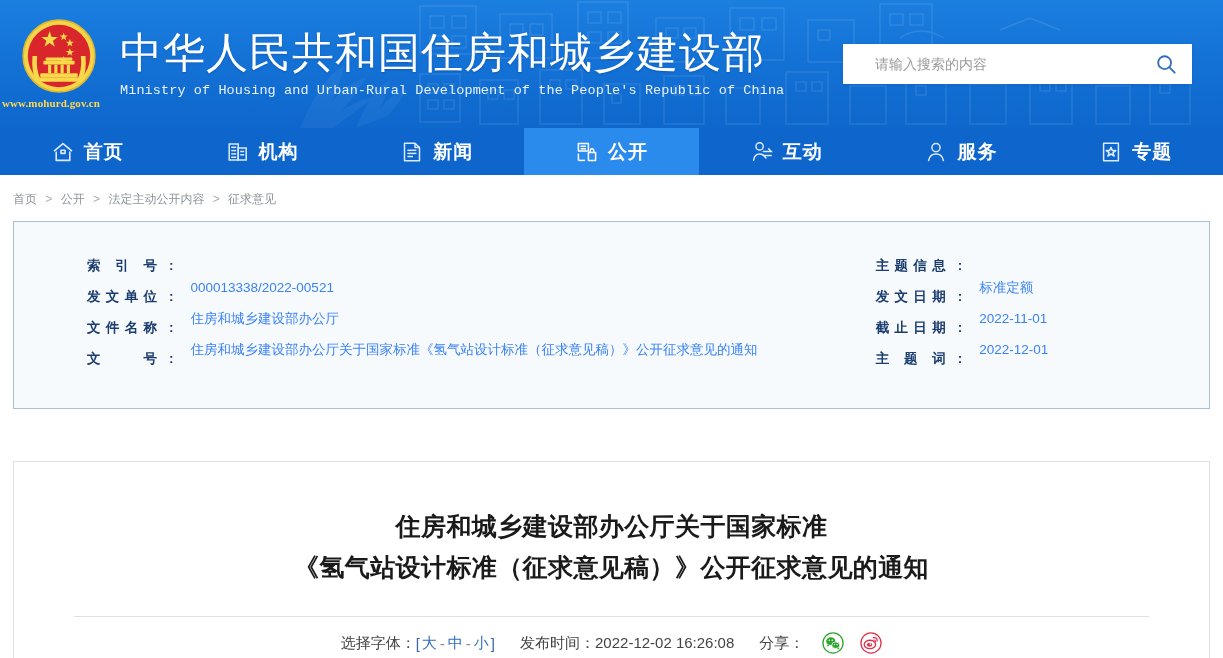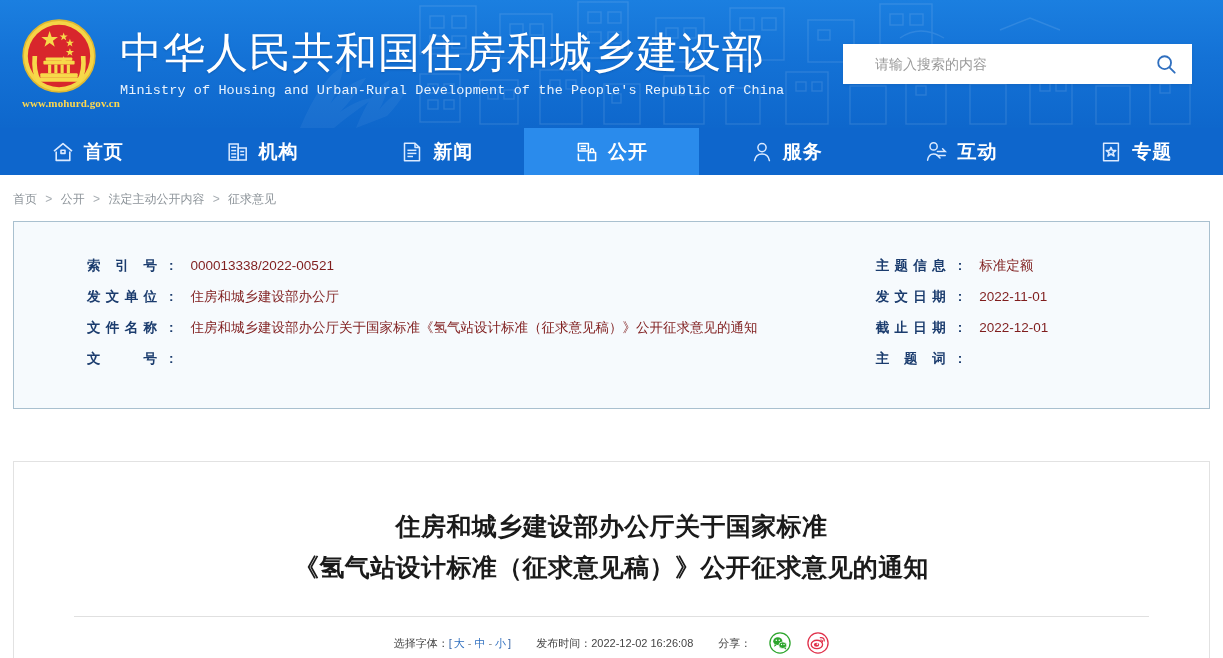--- a/index.html
+++ b/index.html
@@ -30,21 +30,21 @@
 
   .emblem-block {
     position: relative;
     width: 118px; height: 128px;
     flex: none;
     display: flex; align-items: center; justify-content: center;
   }
   .emblem { position: relative; top: -8px; }
   .emblem-url {
     position: absolute;
-    left: 22px; bottom: 19px;
+    left: 2px; bottom: 19px;
     font-size: 11px;
     color: #ffd84d;
     font-weight: bold;
     letter-spacing: .1px;
     white-space: nowrap;
     font-family: "Liberation Serif", "DejaVu Serif", serif;
   }
 
   .title-block { flex: none; padding-left: 2px; }
   .site-title-cn {
@@ -159,22 +159,23 @@
     text-align-last: justify;
     letter-spacing: 0;
   }
   .info-colon {
     flex: none;
     color: #1b3c6e;
     font-weight: bold;
     padding: 0 6px 0 1px;
   }
   .info-value {
-    color: #7f1d1d;
+    color: #3b82f6;
     font-weight: normal;
+    margin-top: 22px;
   }
 
   
   .article-card {
     margin: 52px 13px 0 13px;
     width: 1197px;
     min-height: 203px;
     background: #ffffff;
     border: 1px solid #e2e2e2;
     padding: 44px 60px 0 60px;
@@ -195,21 +196,21 @@
     height: 1px;
     background: #e0e0e0;
   }
 
   .article-meta {
     display: flex;
     align-items: center;
     justify-content: center;
     gap: 25px;
     padding-top: 15px;
-    font-size: 11px;
+    font-size: 15px;
     color: #444444;
     font-family: "Liberation Sans", sans-serif;
     white-space: nowrap;
   }
   .fontsize-group { display: flex; align-items: center; }
   .fontsize-bracket { color: #3a67a8; }
   .fs-link {
     color: #2f6fbf;
     cursor: pointer;
     text-decoration: none;
@@ -389,37 +390,37 @@
         <line x1="3.4" y1="13.6" x2="3.4" y2="20.4"></line>
           <line x1="3.4" y1="20.4" x2="10" y2="20.4"></line>
       </svg>
     </span>
     <span>公开</span>
   </div>
 
   <div class="nav-item">
     <span class="nav-ico">
       <svg width="24" height="24" viewBox="0 0 24 24" fill="none" stroke="#dbeaff" stroke-width="1.5" stroke-linecap="round">
-        <circle cx="12" cy="7.6" r="4.1"></circle>
-        <path d="M4.6 20.6 q1.2 -6.6 7.4 -6.6 q6.2 0 7.4 6.6"></path>
-      </svg>
-    </span>
-    <span>服务</span>
-  </div>
-
-  <div class="nav-item">
-    <span class="nav-ico">
-      <svg width="24" height="24" viewBox="0 0 24 24" fill="none" stroke="#dbeaff" stroke-width="1.5" stroke-linecap="round">
         <circle cx="9.6" cy="6.4" r="3.6"></circle>
         <path d="M3.6 20.2 q0.9 -6.2 6 -6.2 q2.2 0 3.7 1.1"></path>
         <path d="M13.4 11.4 H21.2 L18.6 8.8"></path>
         <path d="M21.2 15.4 H13.4 L16 18"></path>
       </svg>
     </span>
     <span>互动</span>
+  </div>
+
+  <div class="nav-item">
+    <span class="nav-ico">
+      <svg width="24" height="24" viewBox="0 0 24 24" fill="none" stroke="#dbeaff" stroke-width="1.5" stroke-linecap="round">
+        <circle cx="12" cy="7.6" r="4.1"></circle>
+        <path d="M4.6 20.6 q1.2 -6.6 7.4 -6.6 q6.2 0 7.4 6.6"></path>
+      </svg>
+    </span>
+    <span>服务</span>
   </div>
 
   <div class="nav-item">
     <span class="nav-ico">
       <svg width="24" height="24" viewBox="0 0 24 24" fill="none" stroke="#dbeaff" stroke-width="1.5" stroke-linejoin="round">
         <rect x="4.6" y="3.2" width="14.8" height="17.6"></rect>
         <polygon points="12,7.4 13.4,10.6 16.8,10.6 14,12.7 15.1,16 12,14 8.9,16 10,12.7 7.2,10.6 10.6,10.6"></polygon>
       </svg>
     </span>
     <span>专题</span>

